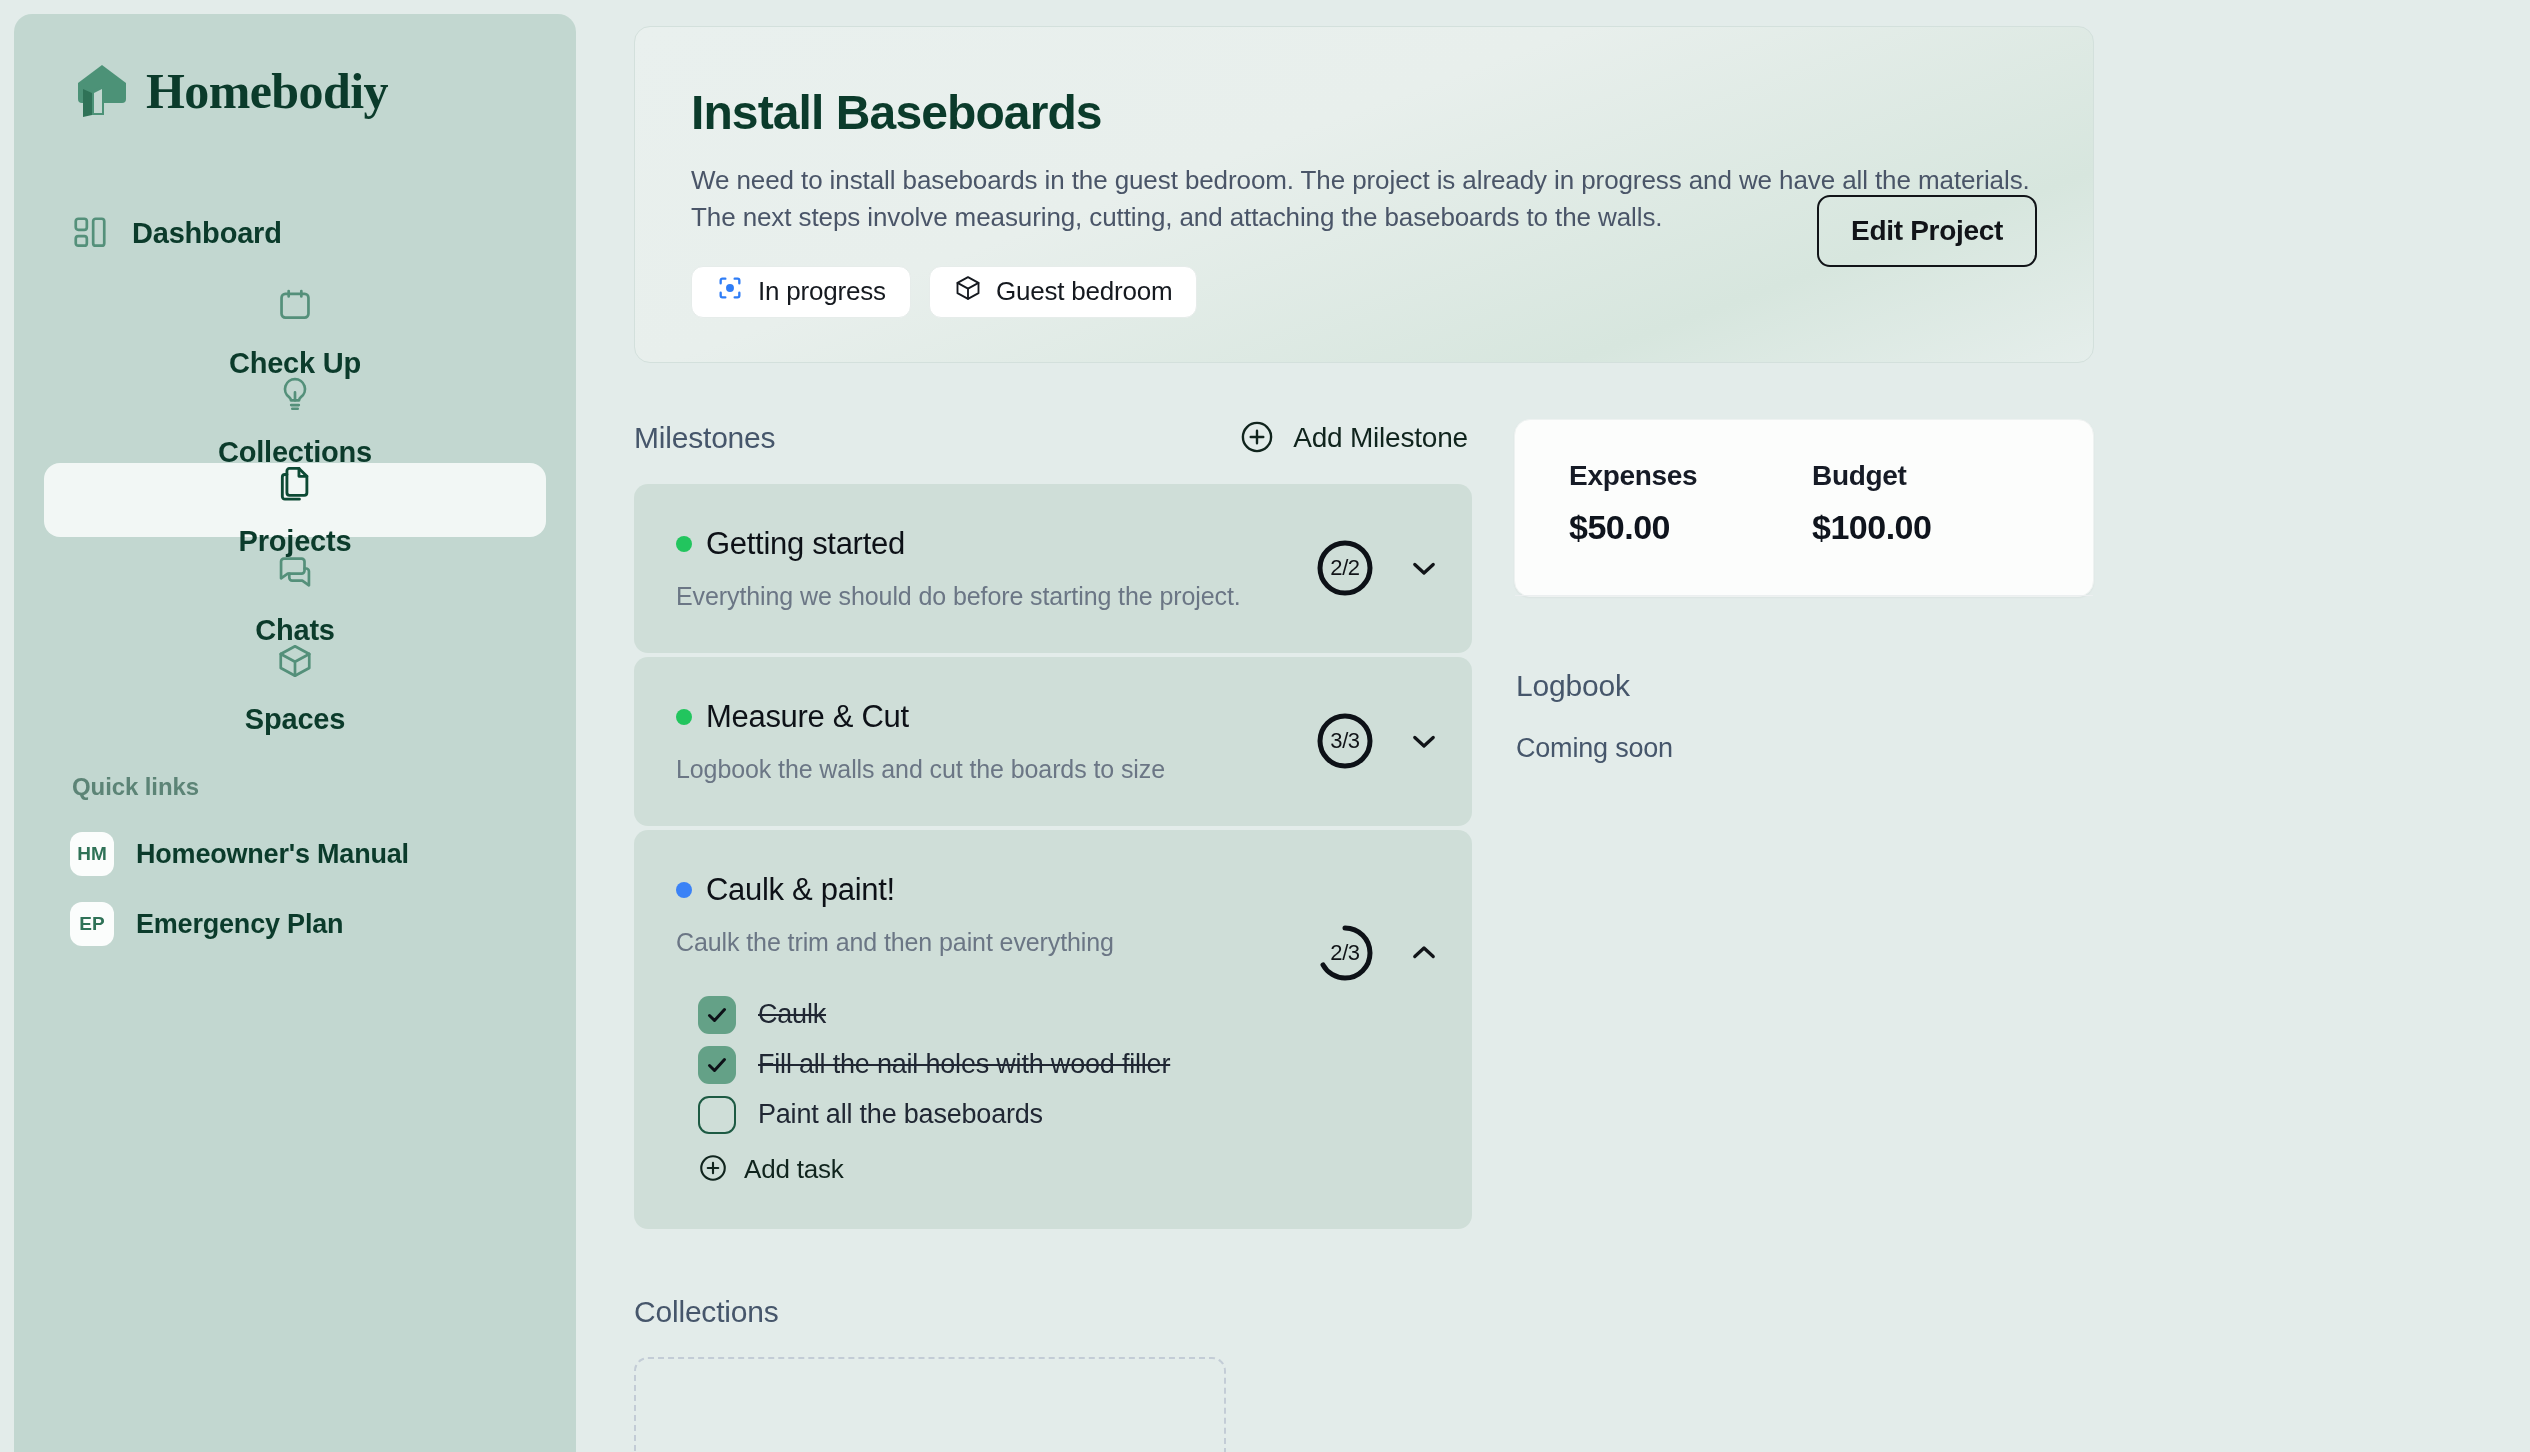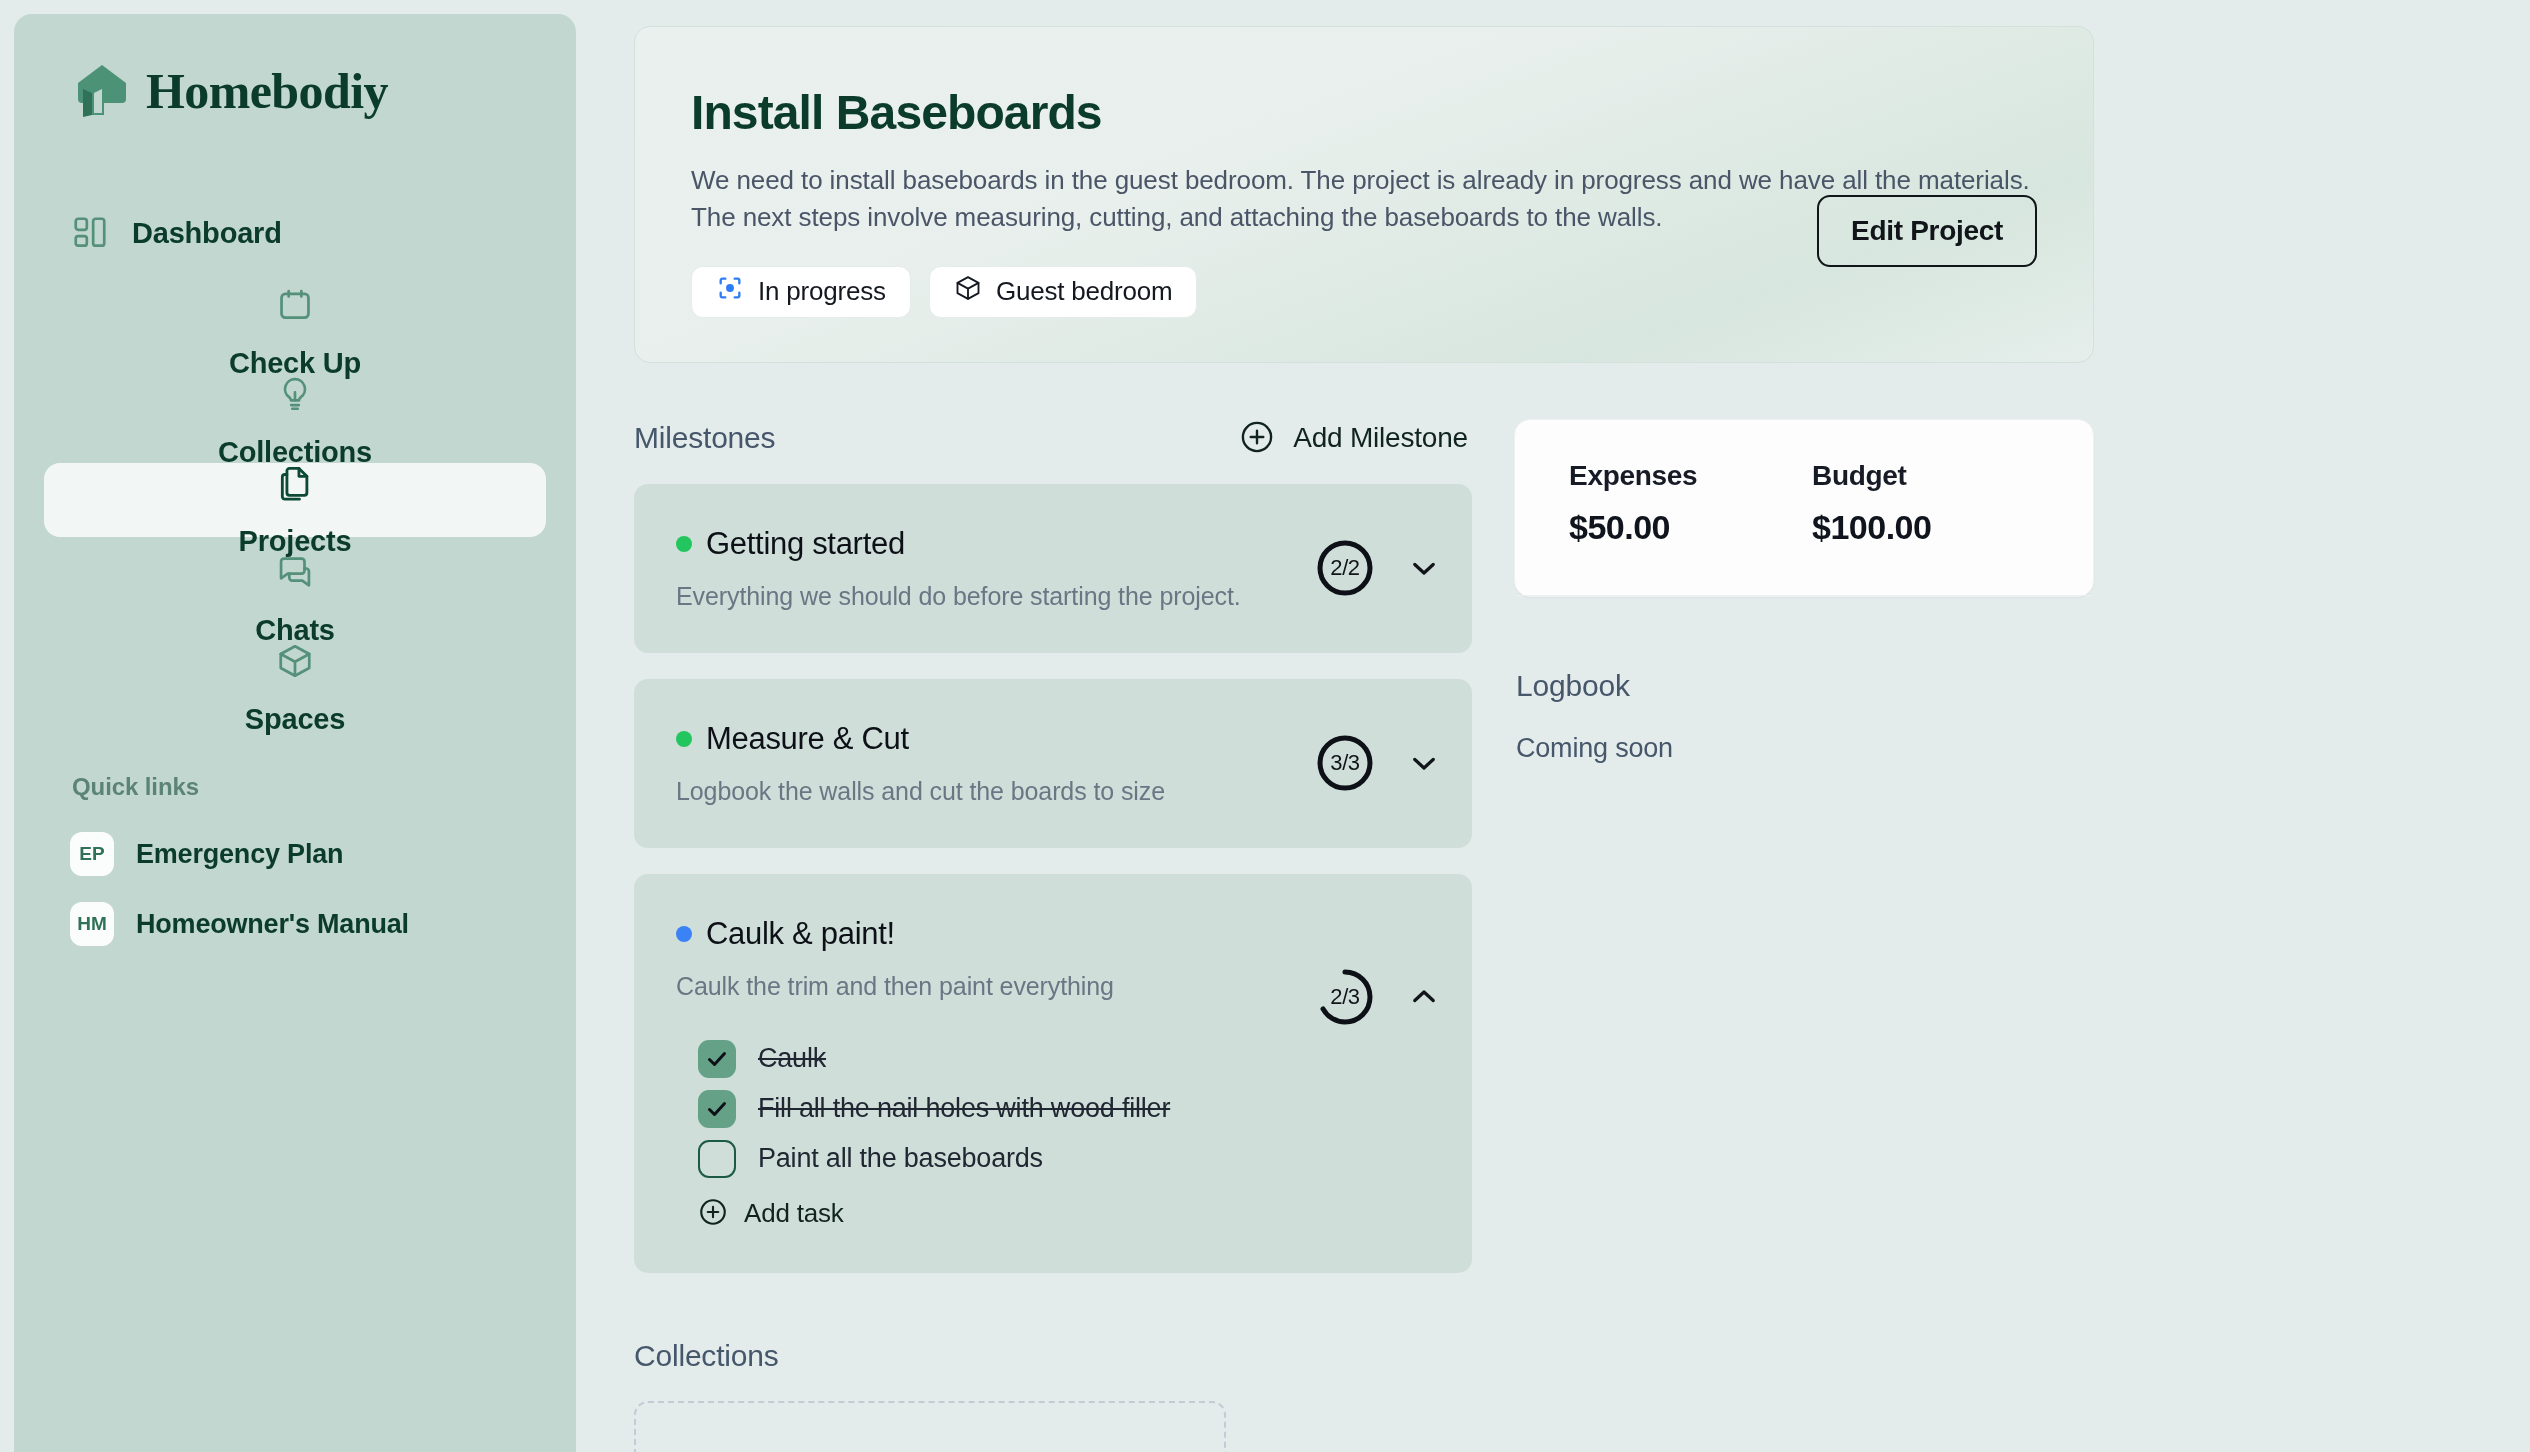--- a/index.html
+++ b/index.html
@@ -101,21 +101,21 @@
   .below { display: flex; gap: 42px; margin-top: 56px; }
   .col-left { flex: 1 1 auto; min-width: 0; }
   .col-right { width: 580px; flex: 0 0 580px; }
 
   .sec-head { display: flex; align-items: center; justify-content: space-between; padding-right: 4px; }
   .sec-title { font-size: 30px; color: #46566b; letter-spacing: -0.2px; }
   .add-link { display: inline-flex; align-items: center; gap: 18px; cursor: pointer; background: none; border: none; font-family: inherit; }
   .add-link svg { width: 36px; height: 36px; }
   .add-link-label { font-size: 28px; color: #10241d; letter-spacing: -0.2px; }
 
-  .milestones { margin-top: 26px; display: flex; flex-direction: column; gap: 26px; border-radius: 12px; }
+  .milestones { margin-top: 26px; display: flex; flex-direction: column; gap: 4px; border-radius: 12px; }
   .ms {
     position: relative;
     background: #cfded8;
     border-radius: 14px;
     padding: 42px 46px 42px 42px;
   }
   .ms-title { display: flex; align-items: center; gap: 14px; font-size: 31px; font-weight: 400; color: #0d1117; letter-spacing: -0.3px; }
   .ms-dot { width: 16px; height: 16px; border-radius: 50%; flex: 0 0 16px; }
   .ms-desc { margin-top: 20px; font-size: 25px; color: #6b7685; letter-spacing: -0.1px; }
   .ms-right { position: absolute; top: 50%; right: 28px; transform: translateY(-50%); display: flex; align-items: center; gap: 28px; }
@@ -256,26 +256,26 @@
               <path d="M3 7.6 12 12.5l9-4.9M12 12.5v8.8"></path>
             </svg>
           </span>
           <span class="nav-label">Spaces</span>
         </div>
       </nav>
 
       <div class="ql-title">Quick links</div>
 
       <div class="ql-item">
+        <span class="ql-avatar">HM</span>
+        <span class="ql-label">Homeowner's Manual</span>
+      </div>
+      <div class="ql-item">
         <span class="ql-avatar">EP</span>
         <span class="ql-label">Emergency Plan</span>
-      </div>
-      <div class="ql-item">
-        <span class="ql-avatar">HM</span>
-        <span class="ql-label">Homeowner's Manual</span>
       </div>
 
     </aside>
   </div>
 
   <main class="main">
 
     <section class="hero">
       <h1 class="hero-title">Install Baseboards</h1>
       <p class="hero-desc">We need to install baseboards in the guest bedroom. The project is already in progress and we have all the materials. The next steps involve measuring, cutting, and attaching the baseboards to the walls.</p>

